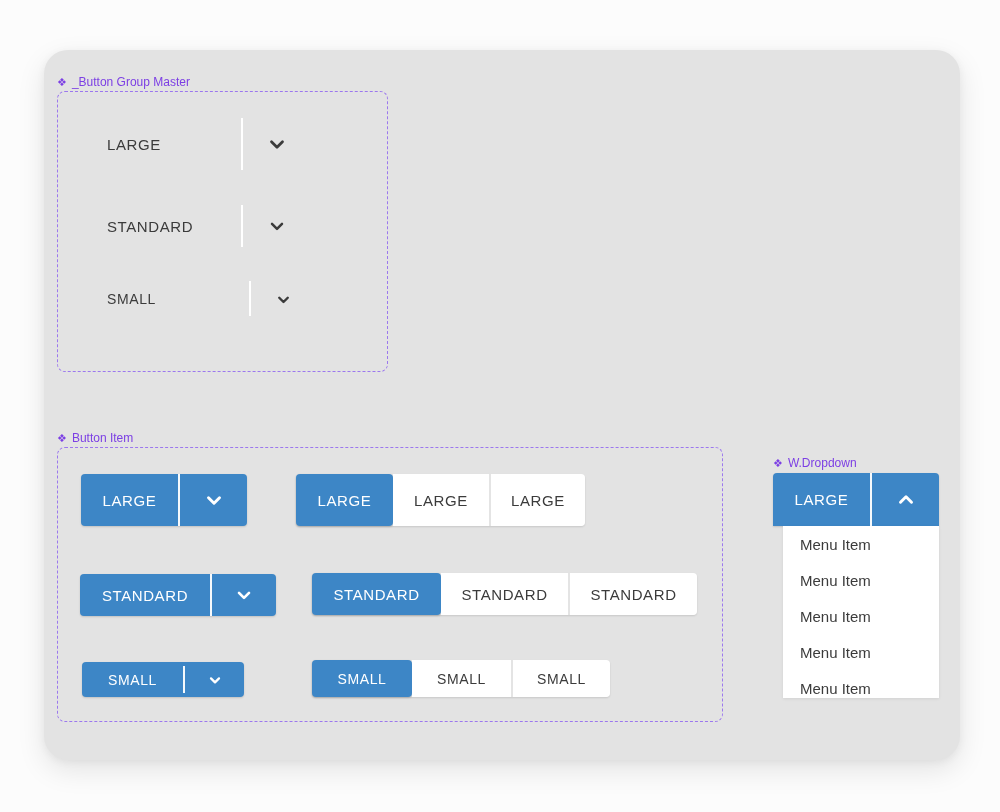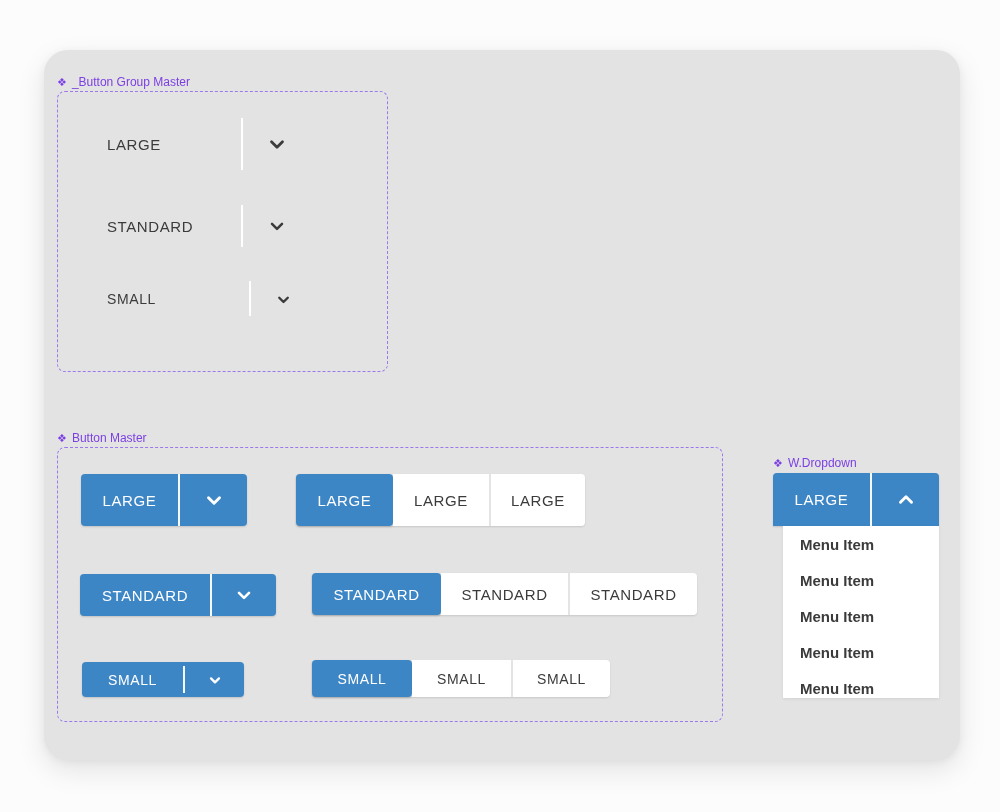--- a/index.html
+++ b/index.html
@@ -28,21 +28,21 @@
   .fs15{font-size:15px}.fs14{font-size:14px}
   .sep-inset{margin:4px 0;}
   
   .seg-group{position:absolute;display:flex;border-radius:4px;box-shadow:0 1px 2px rgba(0,0,0,.12);}
   .seg{display:flex;align-items:center;justify-content:center;background:#ffffff;color:var(--dark);font-weight:500;letter-spacing:.6px;}
   .seg.active{background:var(--blue);color:#fff;border-radius:4px;box-shadow:0 1px 2px rgba(0,0,0,.18);}
   .seg.sep-left{border-left:2px solid #e4e4e4;}
   .seg.last{border-radius:0 4px 4px 0;}
   
   .menu-panel{position:absolute;background:#ffffff;overflow:hidden;box-shadow:0 1px 3px rgba(0,0,0,.08);}
-  .menu-item{height:36px;display:flex;align-items:center;padding-left:17px;font-size:15px;color:var(--dark);cursor:pointer;font-weight:bold;}
+  .menu-item{height:36px;display:flex;align-items:center;padding-left:17px;font-size:15px;color:var(--dark);cursor:pointer;}
   svg{display:block;}
 </style>
 </head>
 <body>
 
 <div class="stage">
   <div class="canvas-card"></div>
 
   <div class="frame-label" style="left:57px;top:75px;">
     <span class="diamond">❖</span>
@@ -69,21 +69,21 @@
   <div class="ghost-label" style="left:107px;top:291px;font-size:14px;">SMALL</div>
   <div class="ghost-divider" style="left:249px;top:281px;height:35px;"></div>
   <div class="ghost-caret" style="left:273px;top:290px;width:20px;height:18px;">
     <svg width="17" height="17" viewBox="0 0 24 24">
         <path d="M6 9.5l6 6 6-6" fill="none" stroke="#3b3b3b" stroke-width="3.4" stroke-linecap="round" stroke-linejoin="round"></path>
       </svg>
   </div>
 
   <div class="frame-label" style="left:57px;top:431px;">
     <span class="diamond">❖</span>
-    <span>Button Master</span>
+    <span>Button Item</span>
   </div>
   <div class="dashed-frame" style="left:57px;top:447px;width:666px;height:275px;"></div>
 
   <div class="split-btn" style="left:81px;top:474px;width:166px;height:52px;">
     <div class="lbl fs15" style="width:97px;">LARGE</div>
     <div class="sep"></div>
     <div class="caret">
       <svg width="22" height="22" viewBox="0 0 24 24">
           <path d="M6 9.5l6 6 6-6" fill="none" stroke="#ffffff" stroke-width="3.2" stroke-linecap="round" stroke-linejoin="round"></path>
         </svg>

